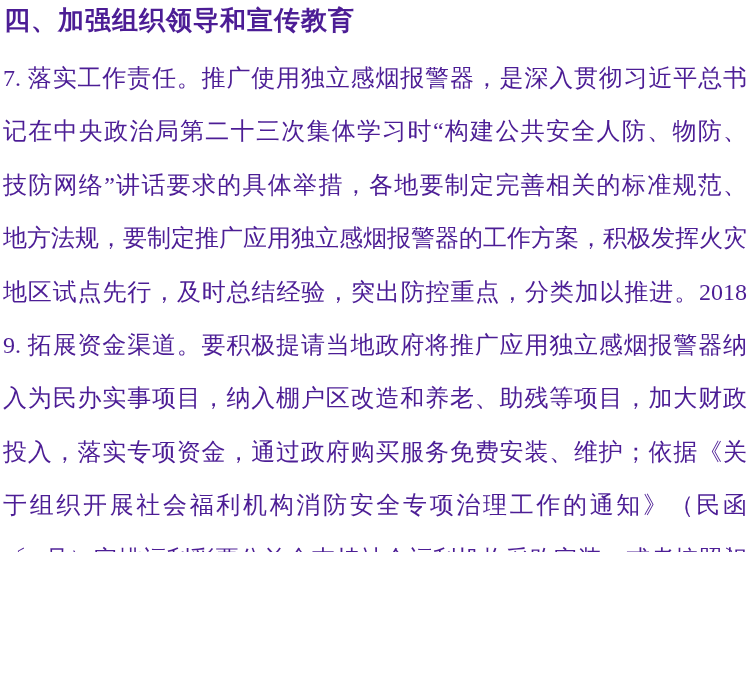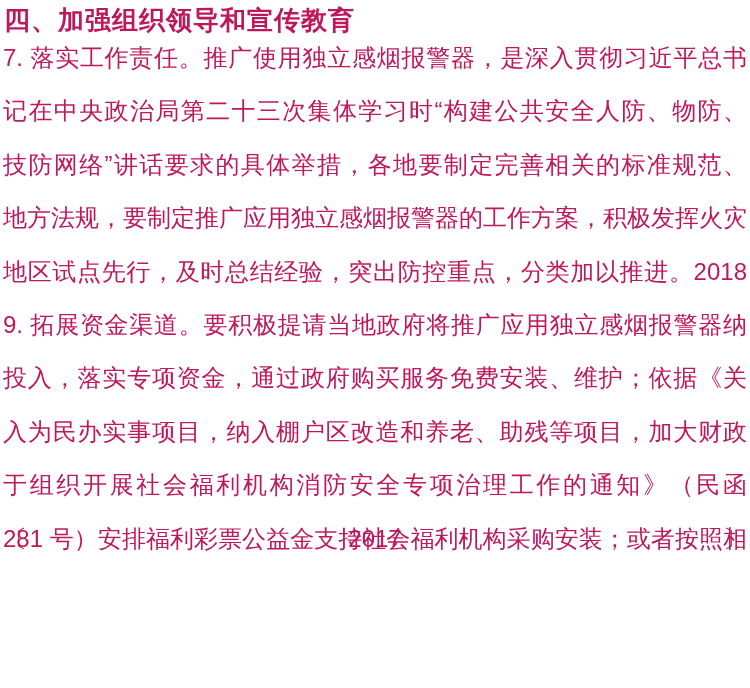--- a/index.html
+++ b/index.html
@@ -5,40 +5,40 @@
   html, body {
     margin: 0;
     padding: 0;
     background: #ffffff;
   }
   .page {
     position: relative;
     width: 750px;
     height: 552px;
     background: #ffffff;
-    color: #be185d;
+    color: #4c1d95;
     overflow: hidden;
   }
   .heading {
     position: absolute;
     left: 4px;
     top: 5px;
     font-family: "Liberation Sans", "DejaVu Sans", sans-serif;
     font-weight: bold;
     font-size: 26px;
     line-height: 30px;
     white-space: nowrap;
     letter-spacing: 1px;
   }
   .body-lines {
     position: absolute;
     left: 3px;
-    top: 31px;
+    top: 52px;
     width: 744px;
-    font-family: Liberation Sans, sans-serif;
+    font-family: Liberation Serif, serif;
     font-size: 24px;
   }
   .text-line {
     height: 53.4px;
     line-height: 53.4px;
     text-align: justify;
     text-align-last: justify;
     text-justify: inter-character;
     white-space: normal;
     overflow: visible;
@@ -50,18 +50,18 @@
 <div class="page">
   <div class="heading">四、加强组织领导和宣传教育</div>
 
   <div class="body-lines">
     <div class="text-line">7. 落实工作责任。推广使用独立感烟报警器，是深入贯彻习近平总书</div>
     <div class="text-line">记在中央政治局第二十三次集体学习时“构建公共安全人防、物防、</div>
     <div class="text-line">技防网络”讲话要求的具体举措，各地要制定完善相关的标准规范、</div>
     <div class="text-line">地方法规，要制定推广应用独立感烟报警器的工作方案，积极发挥火灾</div>
     <div class="text-line">地区试点先行，及时总结经验，突出防控重点，分类加以推进。2018</div>
     <div class="text-line">9. 拓展资金渠道。要积极提请当地政府将推广应用独立感烟报警器纳</div>
+    <div class="text-line">入为民办实事项目，纳入棚户区改造和养老、助残等项目，加大财政</div>
     <div class="text-line">投入，落实专项资金，通过政府购买服务免费安装、维护；依据《关</div>
-    <div class="text-line">入为民办实事项目，纳入棚户区改造和养老、助残等项目，加大财政</div>
     <div class="text-line">于组织开展社会福利机构消防安全专项治理工作的通知》（民函〔2017〕</div>
     <div class="text-line">281 号）安排福利彩票公益金支持社会福利机构采购安装；或者按照相</div>
   </div>
 </div>
 
 </body></html>

